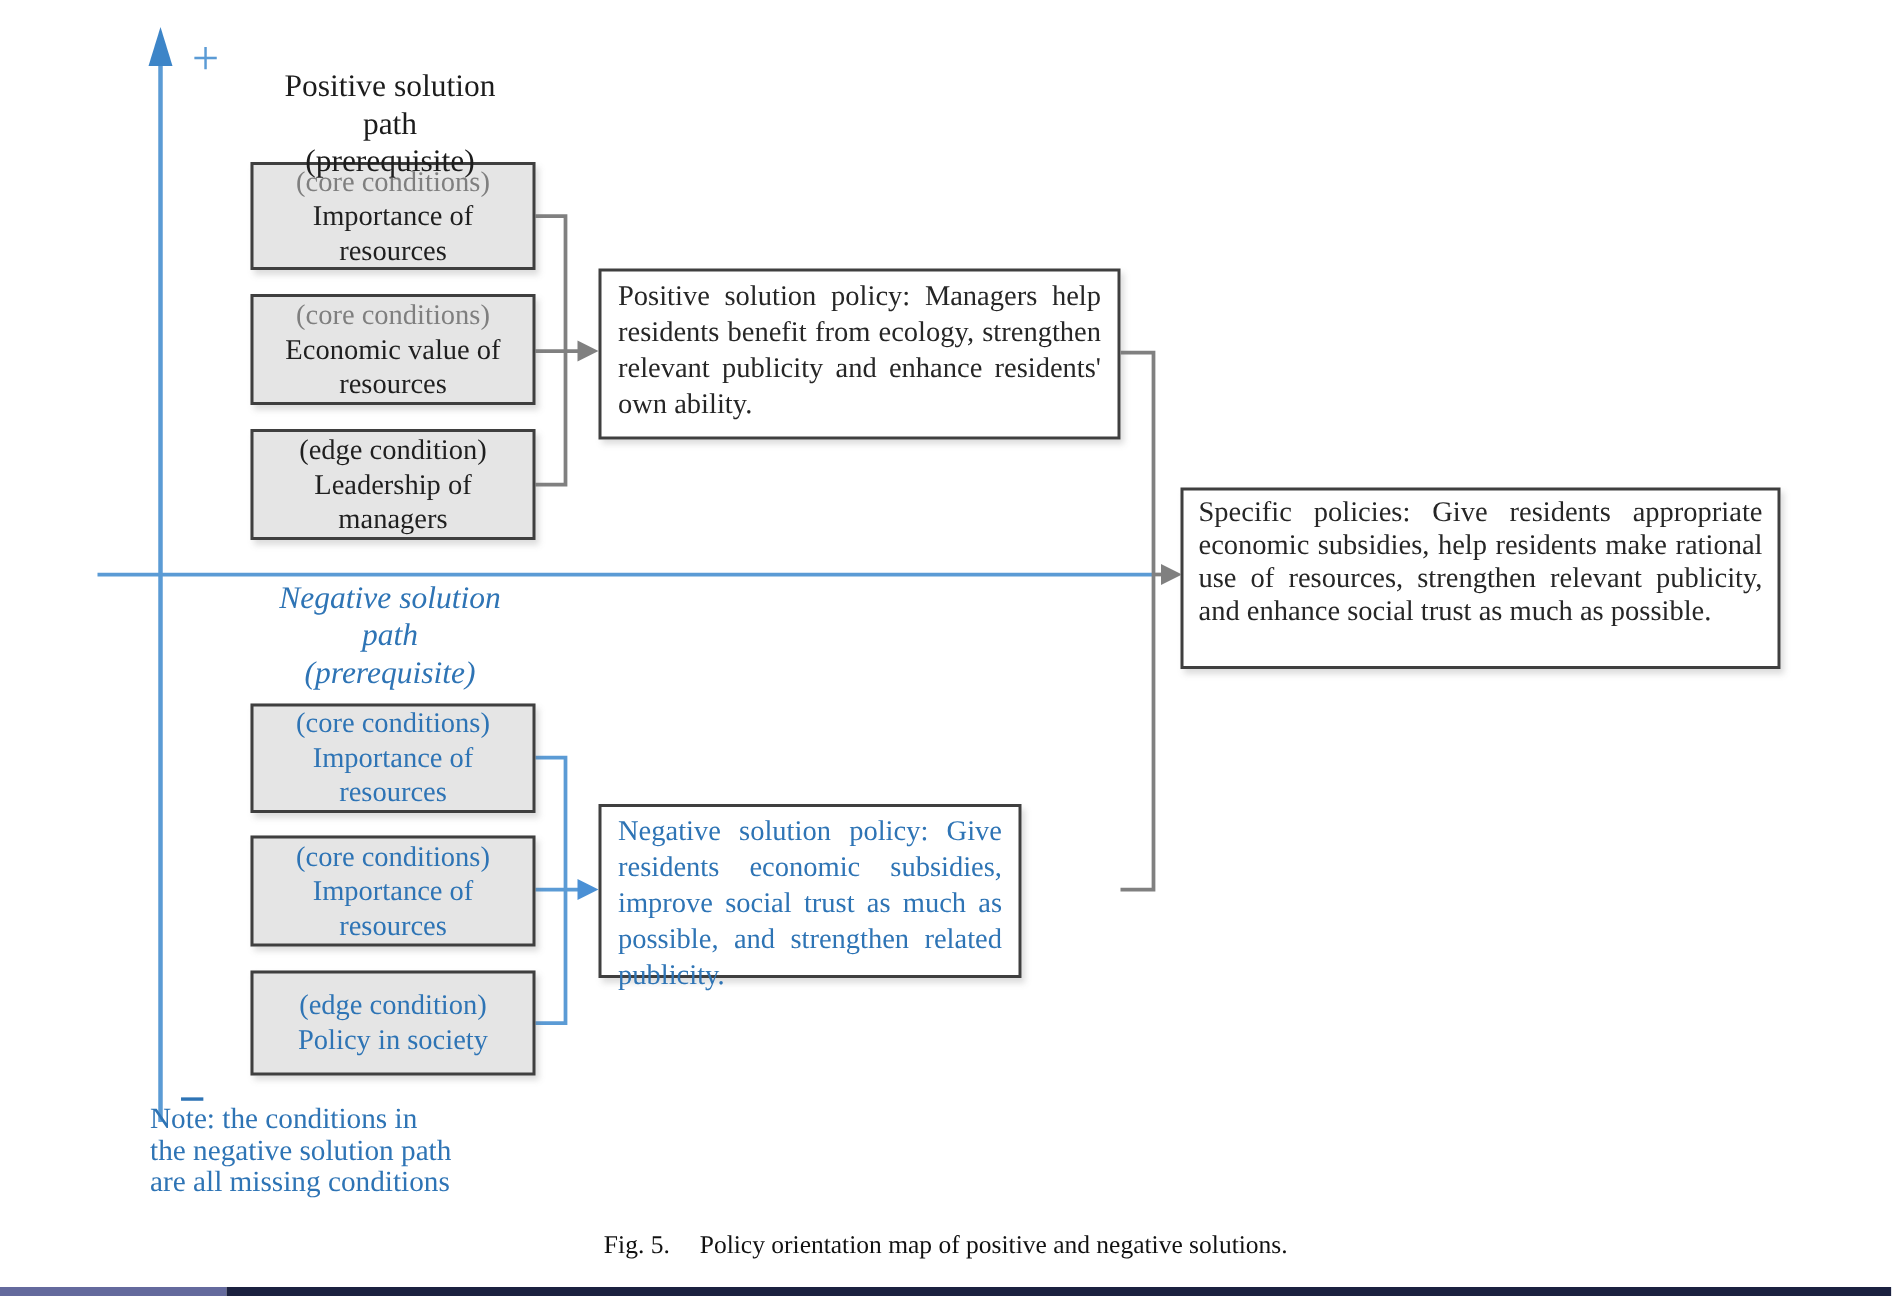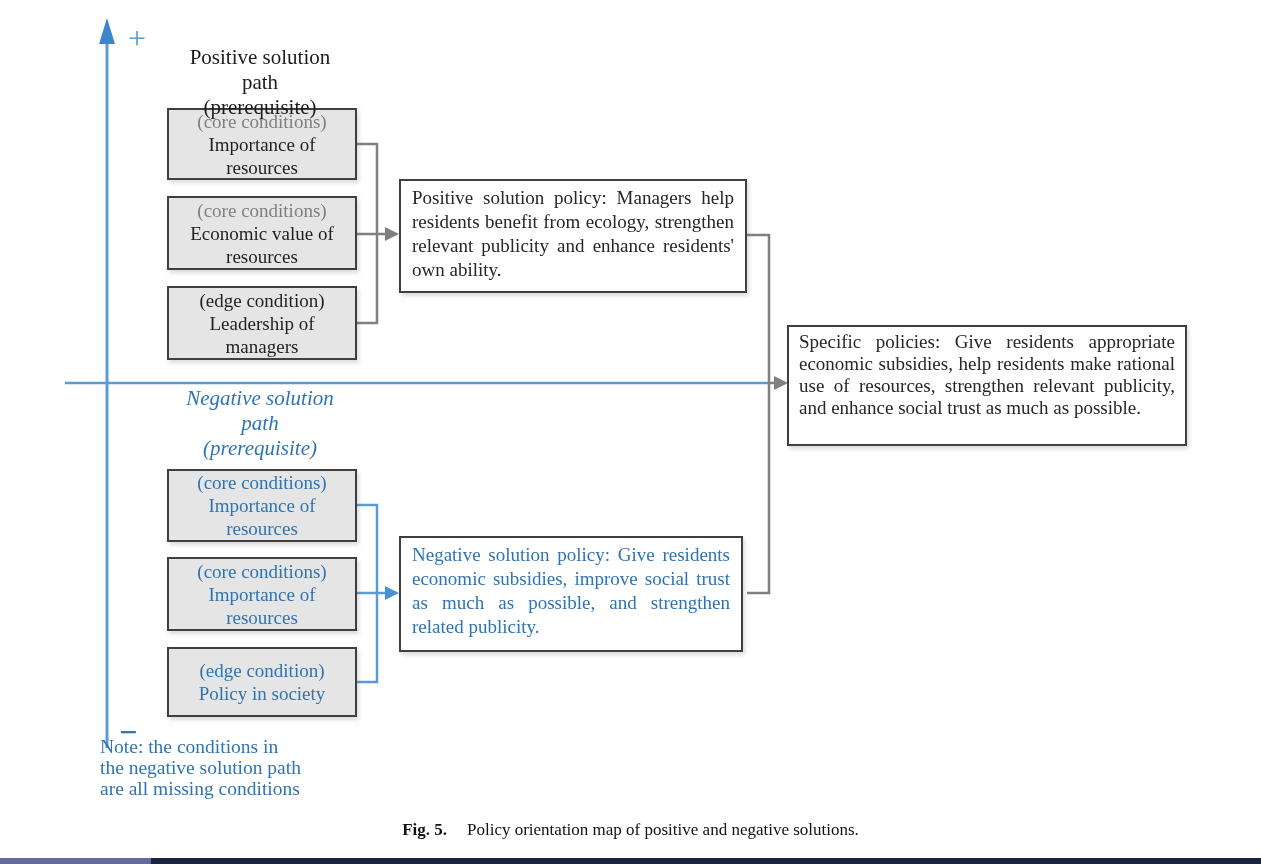--- a/index.html
+++ b/index.html
@@ -20,36 +20,36 @@
     text-align:center;font-size:19px;line-height:23px;z-index:1;
     box-shadow:2px 3px 4px rgba(120,120,120,0.25);box-sizing:border-box;}
   .cbox.pos{color:#1f1f1f;}
   .cbox.neg{color:#2e74b5;}
   .cbox.pos .tag.muted{color:#7f7f7f;}
   
   .pbox{position:absolute;border:2px solid #3f3f3f;background:#fff;box-sizing:border-box;
     text-align:justify;font-size:19px;z-index:1;box-shadow:2px 3px 4px rgba(120,120,120,0.25);}
   .pbox.positive{left:399px;top:179px;width:348px;height:114px;line-height:24px;
     padding:5px 11px;color:#262626;}
-  .pbox.negative{left:399px;top:536px;width:344px;height:116px;line-height:24px;
+  .pbox.negative{left:399px;top:536px;width:282px;height:116px;line-height:24px;
     padding:5px 11px;color:#2e74b5;}
   .pbox.specific{left:787px;top:325px;width:400px;height:121px;line-height:22px;
     padding:4px 10px;color:#262626;}
   
   .plus-sign{position:absolute;left:128px;top:20px;font-size:32px;font-weight:400;
     color:#5b9bd5;z-index:2;line-height:36px;}
   .minus-sign{position:absolute;left:119px;top:712px;font-size:32px;font-weight:bold;
     color:#2e74b5;z-index:2;line-height:40px;}
   
   .note{position:absolute;left:100px;top:736px;width:300px;text-align:left;
     font-size:19.5px;line-height:21px;color:#2e74b5;z-index:2;}
   
   .caption{position:absolute;left:0;top:820px;width:1261px;text-align:center;
     font-size:17px;color:#111;z-index:2;}
-  .caption .fig-label{font-weight:bold;text-align:center;}
+  .caption .fig-label{font-weight:normal;text-align:center;}
   .caption .fig-text{margin-left:20px;}
   
   .footer-left{position:absolute;left:0;top:858px;width:151px;height:6px;background:#646a9d;z-index:3;}
   .footer-right{position:absolute;left:151px;top:858px;width:1110px;height:6px;background:#1b2140;z-index:3;}
 </style>
 </head>
 <body>
 
 <div class="canvas">
 

